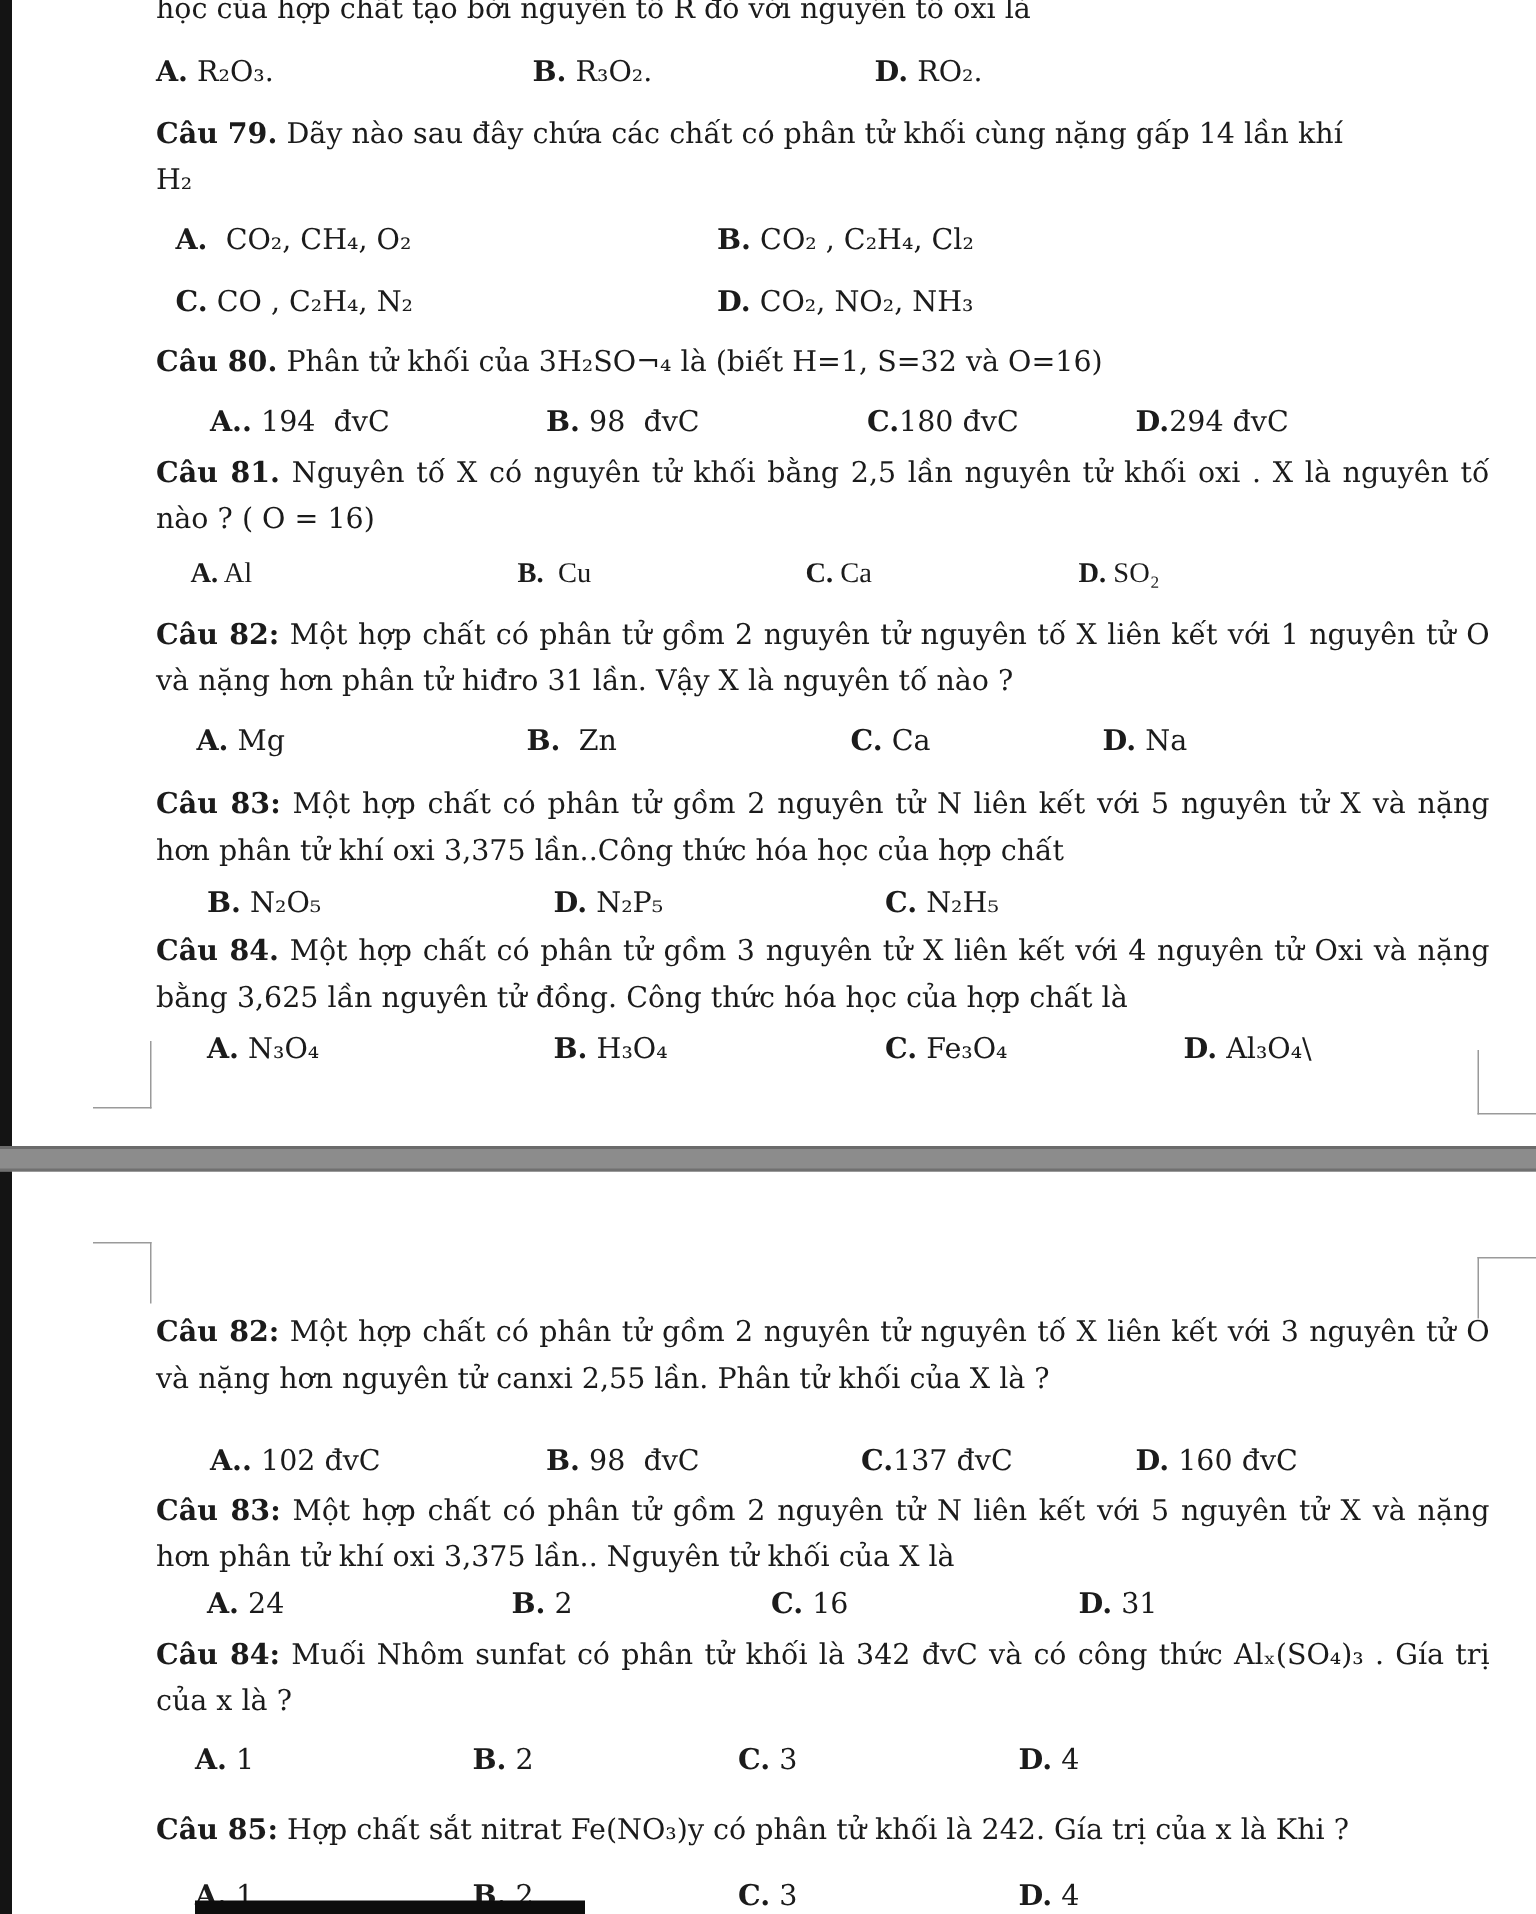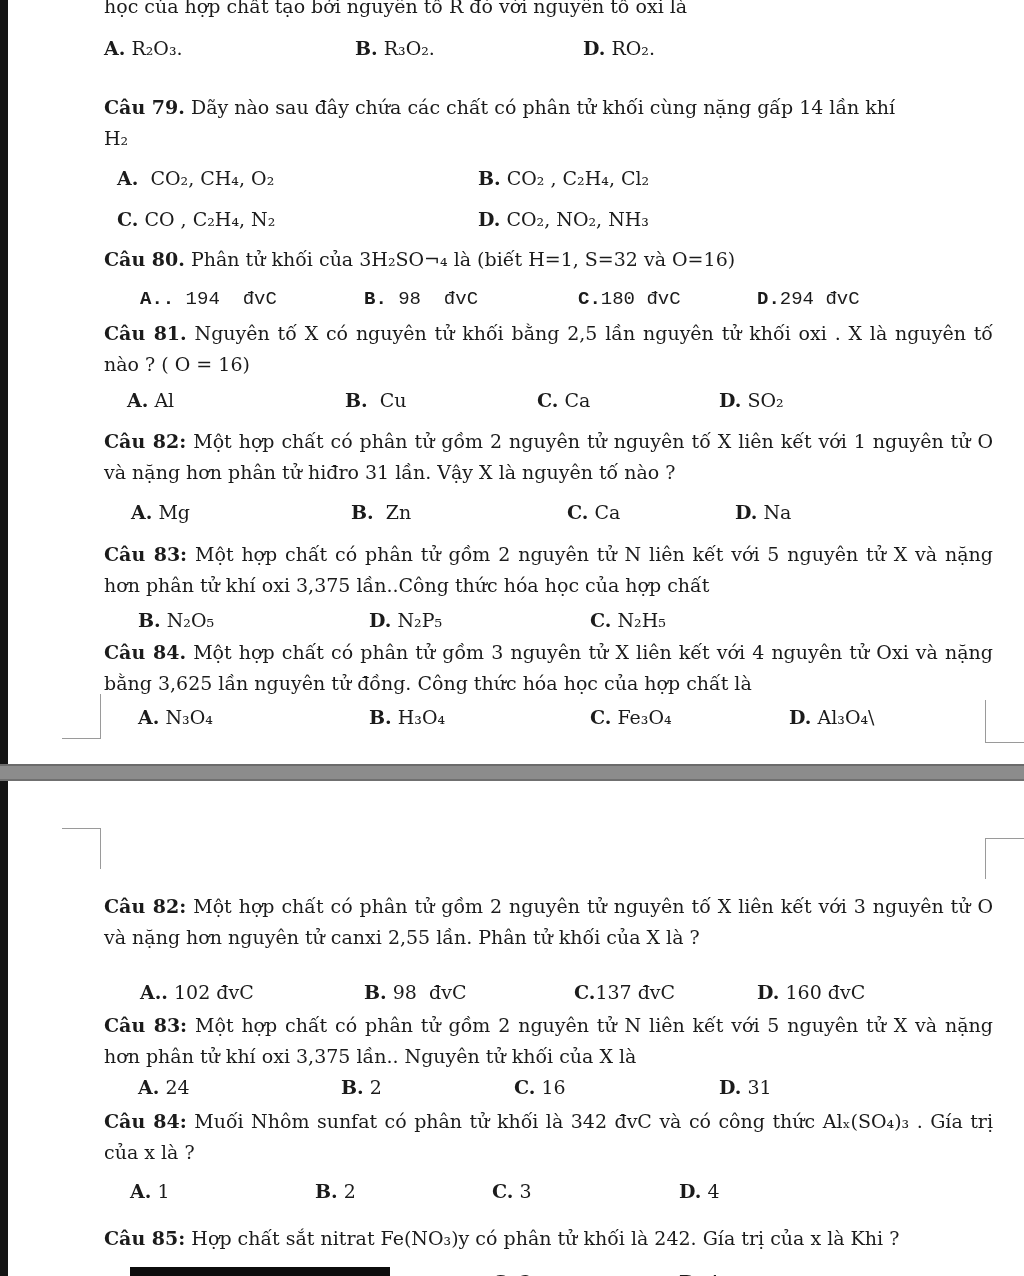--- a/index.html
+++ b/index.html
@@ -12,22 +12,22 @@
   .edge-strip{position:absolute;left:0;top:0;width:8px;height:1276px;background:#141414;z-index:1;}
   .content{position:relative;margin-left:8px;padding:0 31px 0 96px;z-index:0;}
   .q{margin:0;text-align:justify;}
   .qn{font-weight:bold;}
   .contline{margin:0;}
   .opts{display:grid;margin-top:8px;}
   .opt{white-space:pre-wrap;}
   .ol{font-weight:bold;}
   .opr1{grid-template-columns:251px 228px 228px auto;}
   .o79{grid-template-columns:361px auto;row-gap:10px;padding-left:13px;}
-  .o80{grid-template-columns:224px 214px 179px auto;padding-left:36px;font-family:Liberation Mono, monospace;}
-  .o81{grid-template-columns:218px 192px 182px auto;padding-left:23px;}
+  .o80{grid-template-columns:224px 214px 179px auto;padding-left:36px;}
+  .o81{grid-template-columns:218px 192px 182px auto;padding-left:23px;font-family:Liberation Serif, serif;}
   .o82{grid-template-columns:220px 216px 168px auto;padding-left:27px;}
   .o83,.o84{grid-template-columns:231px 221px 199px auto;padding-left:34px;}
   .o82b{grid-template-columns:224px 210px 183px auto;padding-left:36px;}
   .o83b{grid-template-columns:203px 173px 205px auto;padding-left:34px;}
   .o84b,.o85{grid-template-columns:185px 177px 187px auto;padding-left:26px;}
   .spacer{height:158px;}
   .page-divider{
     position:absolute;left:0;top:764px;width:1024px;height:13px;
     background:#8c8c8c;border-top:2px solid #6b6b6b;border-bottom:2px solid #707070;z-index:2;
   }
@@ -45,21 +45,21 @@
 
 <div class="content">
 
   <p class="contline" style="margin-top:-9px">học của hợp chất tạo bởi nguyên tố R đó với nguyên tố oxi là</p>
   <div class="opts opr1" style="margin-top:11px">
     <span class="opt"><b class="ol">A.</b><span class="ot"> R₂O₃.</span></span>
     <span class="opt"><b class="ol">B.</b><span class="ot"> R₃O₂.</span></span>
     <span class="opt"><b class="ol">D.</b><span class="ot"> RO₂.</span></span>
   </div>
 
-  <p class="q" style="margin-top:28px"><b class="qn">Câu 79.</b><span> Dãy nào sau đây chứa các chất có phân tử khối cùng nặng gấp 14 lần khí</span></p>
+  <p class="q" style="margin-top:10px"><b class="qn">Câu 79.</b><span> Dãy nào sau đây chứa các chất có phân tử khối cùng nặng gấp 14 lần khí</span></p>
   <p class="contline">H₂</p>
   <div class="opts o79" style="margin-top:9px">
     <span class="opt"><b class="ol">A.</b><span class="ot">  CO₂, CH₄, O₂</span></span>
     <span class="opt"><b class="ol">B.</b><span class="ot"> CO₂ , C₂H₄, Cl₂</span></span>
     <span class="opt"><b class="ol">C.</b><span class="ot"> CO , C₂H₄, N₂</span></span>
     <span class="opt"><b class="ol">D.</b><span class="ot"> CO₂, NO₂, NH₃</span></span>
   </div>
 
   <p class="q" style="margin-top:9px"><b class="qn">Câu 80.</b><span> Phân tử khối của 3H₂SO¬₄ là (biết H=1, S=32 và O=16)</span></p>
   <div class="opts o80" style="margin-top:9px">

